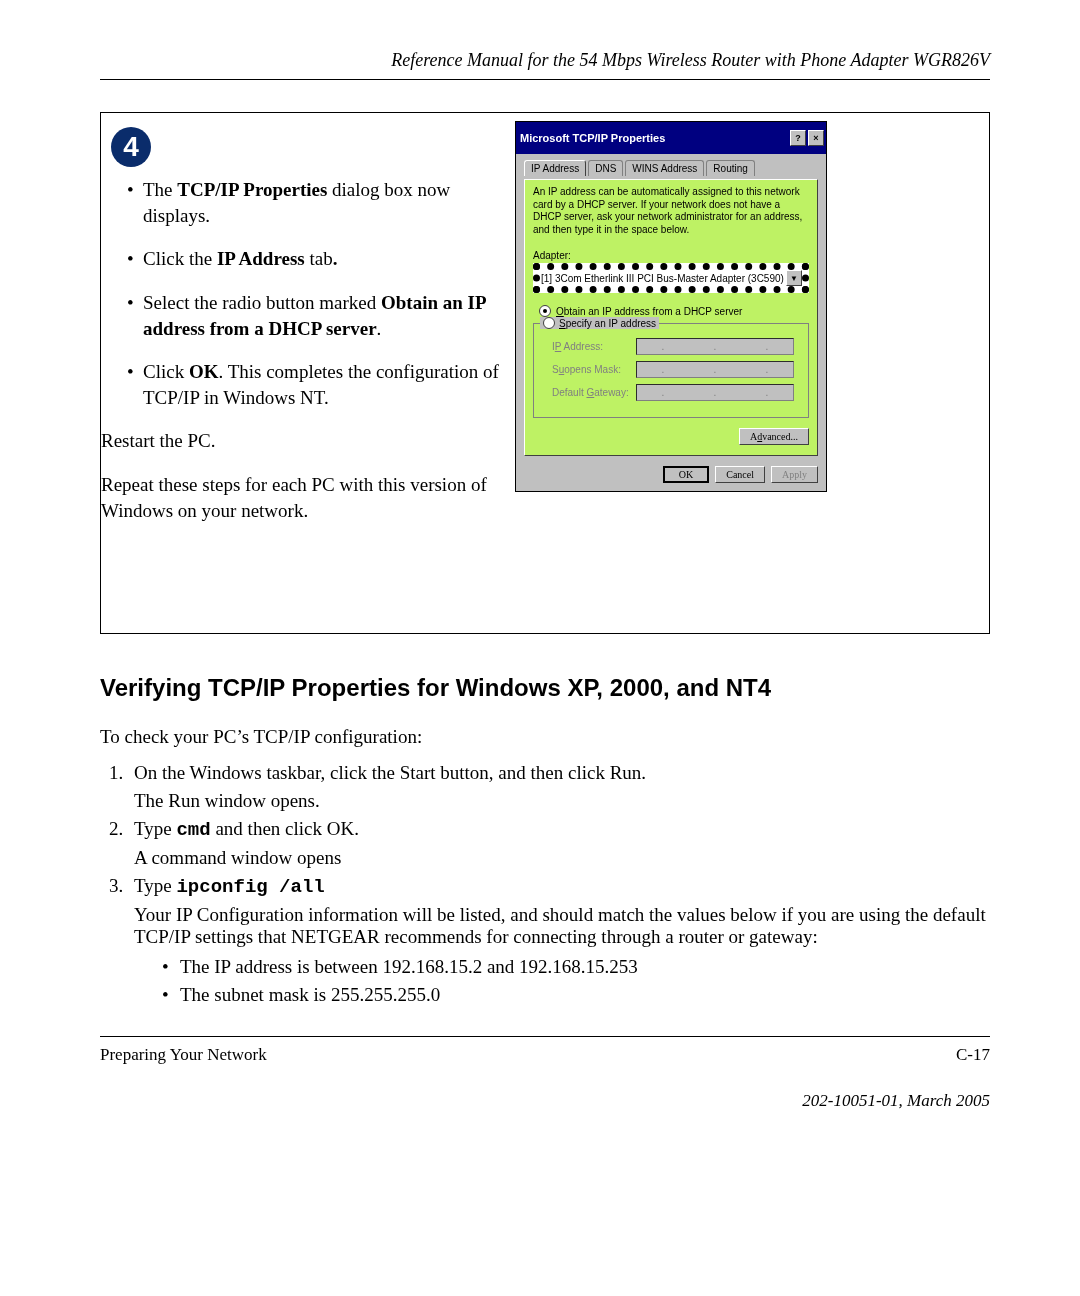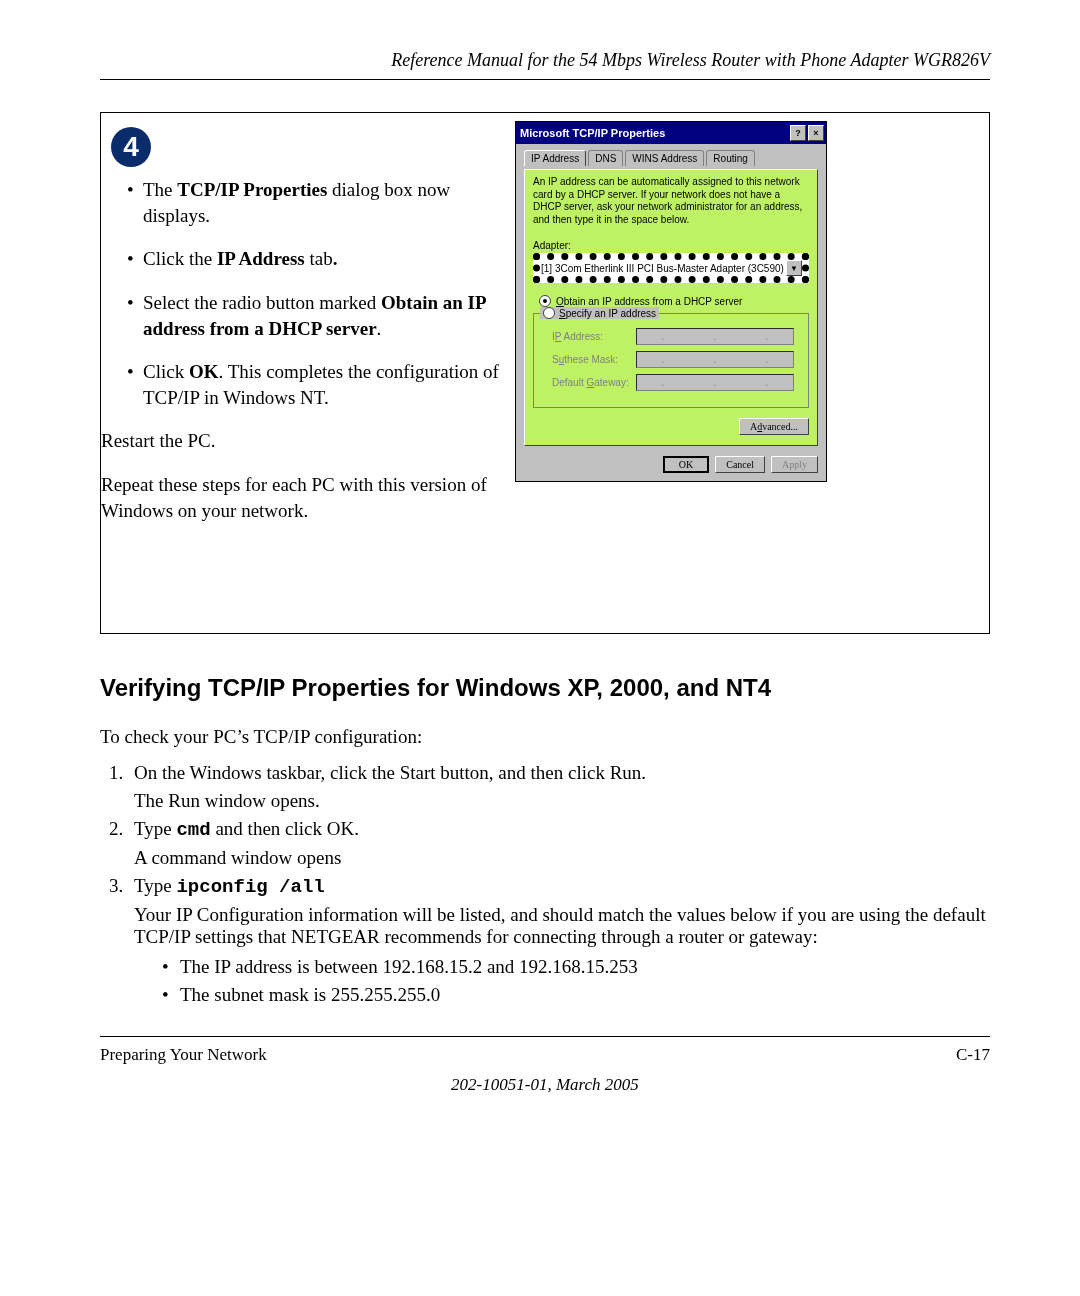--- a/index.html
+++ b/index.html
@@ -80,21 +80,21 @@
     font-family: Tahoma, Arial, sans-serif;
     font-size: 10px;
     color: #000;
   }
   .titlebar {
     background: #000080;
     color: #fff;
     display: flex;
     align-items: center;
     justify-content: space-between;
-    height: 22px;
+    height: 32px;
     padding: 0 2px 0 4px;
     font-weight: bold;
     font-size: 11px;
   }
   .titlebtns { display: flex; gap: 2px; }
   .tbtn {
     width: 14px; height: 14px;
     background: #c0c0c0;
     border: 1px solid #fff;
     border-right-color: #404040;
@@ -214,24 +214,24 @@
 
   .footer {
     border-top: 1.5px solid #000;
     margin-top: 30px;
     padding-top: 8px;
     display: flex;
     justify-content: space-between;
     font-size: 17px;
   }
   .docnum {
-    text-align: center;
+    text-align: right;
     font-style: italic;
     font-size: 17px;
-    margin-top: 10px;
+    margin-top: 26px;
   }
   .under { text-decoration: underline; }
 </style>
 </head>
 <body>
 
 <div class="page">
   <div class="header">Reference Manual for the 54 Mbps Wireless Router with Phone Adapter WGR826V</div>
 
   <div class="framed-box">
@@ -289,21 +289,21 @@
               </div>
               <div class="fieldrow">
                 <span class="fieldlabel"><span>I</span><span class="under">P</span><span> Address:</span></span>
                 <span class="ipfield">
                     <span>.</span>
                     <span>.</span>
                     <span>.</span>
                   </span>
               </div>
               <div class="fieldrow">
-                <span class="fieldlabel"><span>S</span><span class="under">u</span><span>these Mask:</span></span>
+                <span class="fieldlabel"><span>S</span><span class="under">u</span><span>opens Mask:</span></span>
                 <span class="ipfield">
                     <span>.</span>
                     <span>.</span>
                     <span>.</span>
                   </span>
               </div>
               <div class="fieldrow">
                 <span class="fieldlabel"><span>Default </span><span class="under">G</span><span>ateway:</span></span>
                 <span class="ipfield">
                     <span>.</span>

